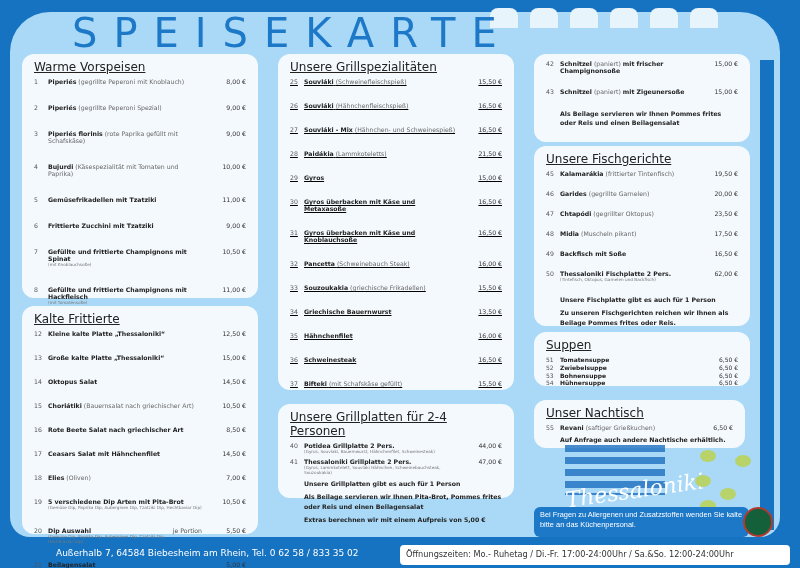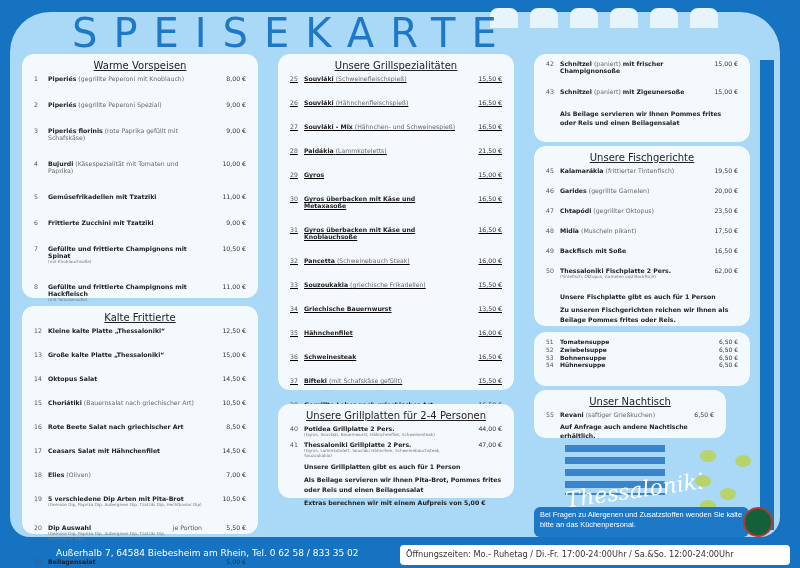--- a/index.html
+++ b/index.html
@@ -2,21 +2,21 @@
 <html><head>
 <meta charset="utf-8">
 <style>
   * { box-sizing: border-box; margin: 0; padding: 0; }
   body { width: 800px; height: 568px; overflow: hidden; background: #1673c2; font-family: "DejaVu Sans", sans-serif; position: relative; }
   .inner-bg { position: absolute; left: 10px; top: 12px; width: 770px; height: 525px; background: #a9d9f7; border-radius: 40px 40px 20px 20px; }
   .title { position: absolute; left: 72px; top: 10px; font-family: "DejaVu Sans", sans-serif; font-size: 40px; letter-spacing: 16px; color: #1d78c8; font-weight: normal; }
   .castle { position: absolute; left: 490px; top: 8px; width: 270px; height: 20px; }
   .castle span { display: inline-block; width: 28px; height: 20px; background: #e8f4fc; border-radius: 8px 8px 0 0; margin-right: 12px; }
   .panel { position: absolute; background: #f4f9fd; border-radius: 12px; padding: 6px 12px; }
-  .sec-title { text-align: center; font-size: 10px; text-decoration: underline; color: #222; margin-bottom: 4px; font-family: "DejaVu Sans", sans-serif; }
+  .sec-title { text-align: left; font-size: 12px; text-decoration: underline; color: #222; margin-bottom: 4px; font-family: "DejaVu Sans", sans-serif; }
   .row { display: flex; align-items: flex-start; font-size: 6.2px; color: #222; }
   .num { width: 14px; color: #555; flex: none; }
   .name { flex: 1; }
   .name b { font-weight: bold; }
   .desc { color: #666; font-weight: normal; }
   .sub { display: block; font-size: 4.2px; color: #777; }
   .extra { color: #555; margin-right: 6px; }
   .price { width: 38px; text-align: right; flex: none; color: #333; }
   .note { font-size: 6.2px; font-weight: bold; color: #222; margin-left: 14px; margin-top: 4px; line-height: 1.5; }
   .soup .row { font-size: 6px; line-height: 1.3; }
@@ -343,20 +343,21 @@
         <span class="name"><b>Thessaloniki Fischplatte 2 Pers.</b> <span class="desc"></span> <b></b><span class="sub">(Tintefisch, Oktopus, Garnelen und Backfisch)</span></span>
         <span class="extra"></span>
         <span class="price">62,00 €</span>
       </div>
     </div>
   <div class="note">Unsere Fischplatte gibt es auch für 1 Person</div>
   <div class="note">Zu unseren Fischgerichten reichen wir Ihnen als Beilage Pommes frites oder Reis.</div>
 </div>
 
 <div class="panel soup" style="left:534px;top:332px;width:216px;height:54px;">
+  <div class="sec-title">Suppen</div>
   <div id="sp">
       <div class="row" style="margin-bottom: 0px;">
         <span class="num">51</span>
         <span class="name"><b>Tomatensuppe</b> <span class="desc"></span> <b></b><span class="sub"></span></span>
         <span class="extra"></span>
         <span class="price">6,50 €</span>
       </div>
       <div class="row" style="margin-bottom: 0px;">
         <span class="num">52</span>
         <span class="name"><b>Zwiebelsuppe</b> <span class="desc"></span> <b></b><span class="sub"></span></span>
@@ -371,21 +372,21 @@
       </div>
       <div class="row" style="margin-bottom: 0px;">
         <span class="num">54</span>
         <span class="name"><b>Hühnersuppe</b> <span class="desc"></span> <b></b><span class="sub"></span></span>
         <span class="extra"></span>
         <span class="price">6,50 €</span>
       </div>
     </div>
 </div>
 
-<div class="panel" style="left:534px;top:390px;width:192px;height:48px;">
+<div class="panel" style="left:534px;top:400px;width:211px;height:48px;">
   <div class="sec-title">Unser Nachtisch</div>
   <div id="nt">
       <div class="row" style="margin-bottom: 4px;">
         <span class="num">55</span>
         <span class="name"><b>Revani</b> <span class="desc">(saftiger Grießkuchen)</span> <b></b><span class="sub"></span></span>
         <span class="extra"></span>
         <span class="price">6,50 €</span>
       </div>
     </div>
   <div class="note">Auf Anfrage auch andere Nachtische erhältlich.</div>

